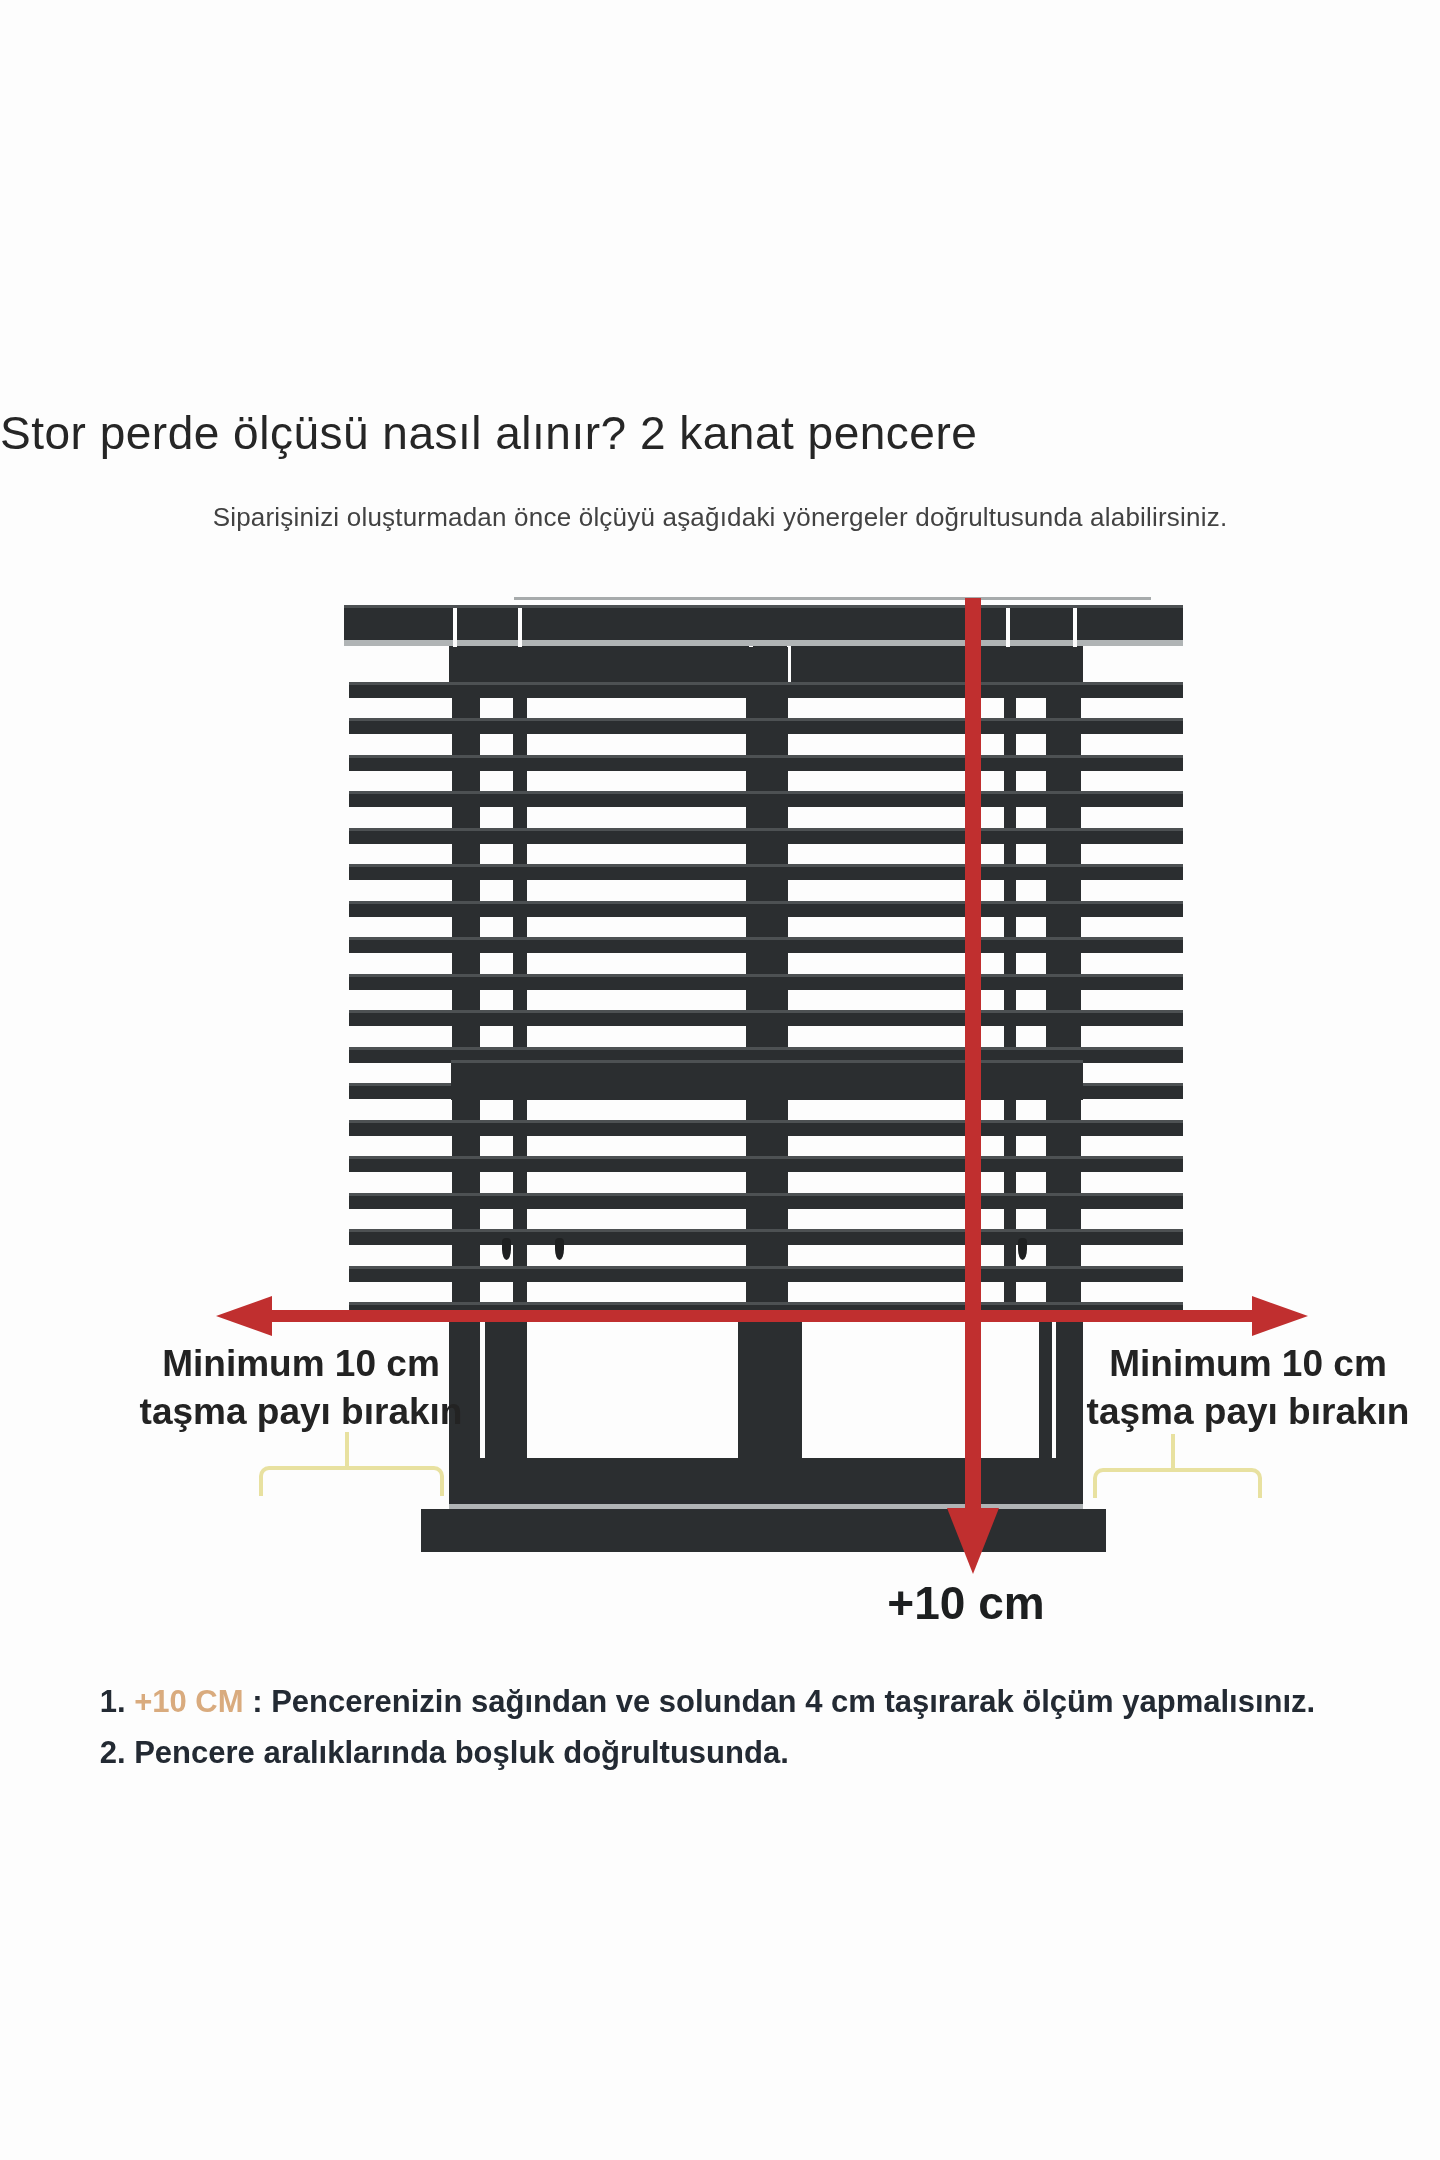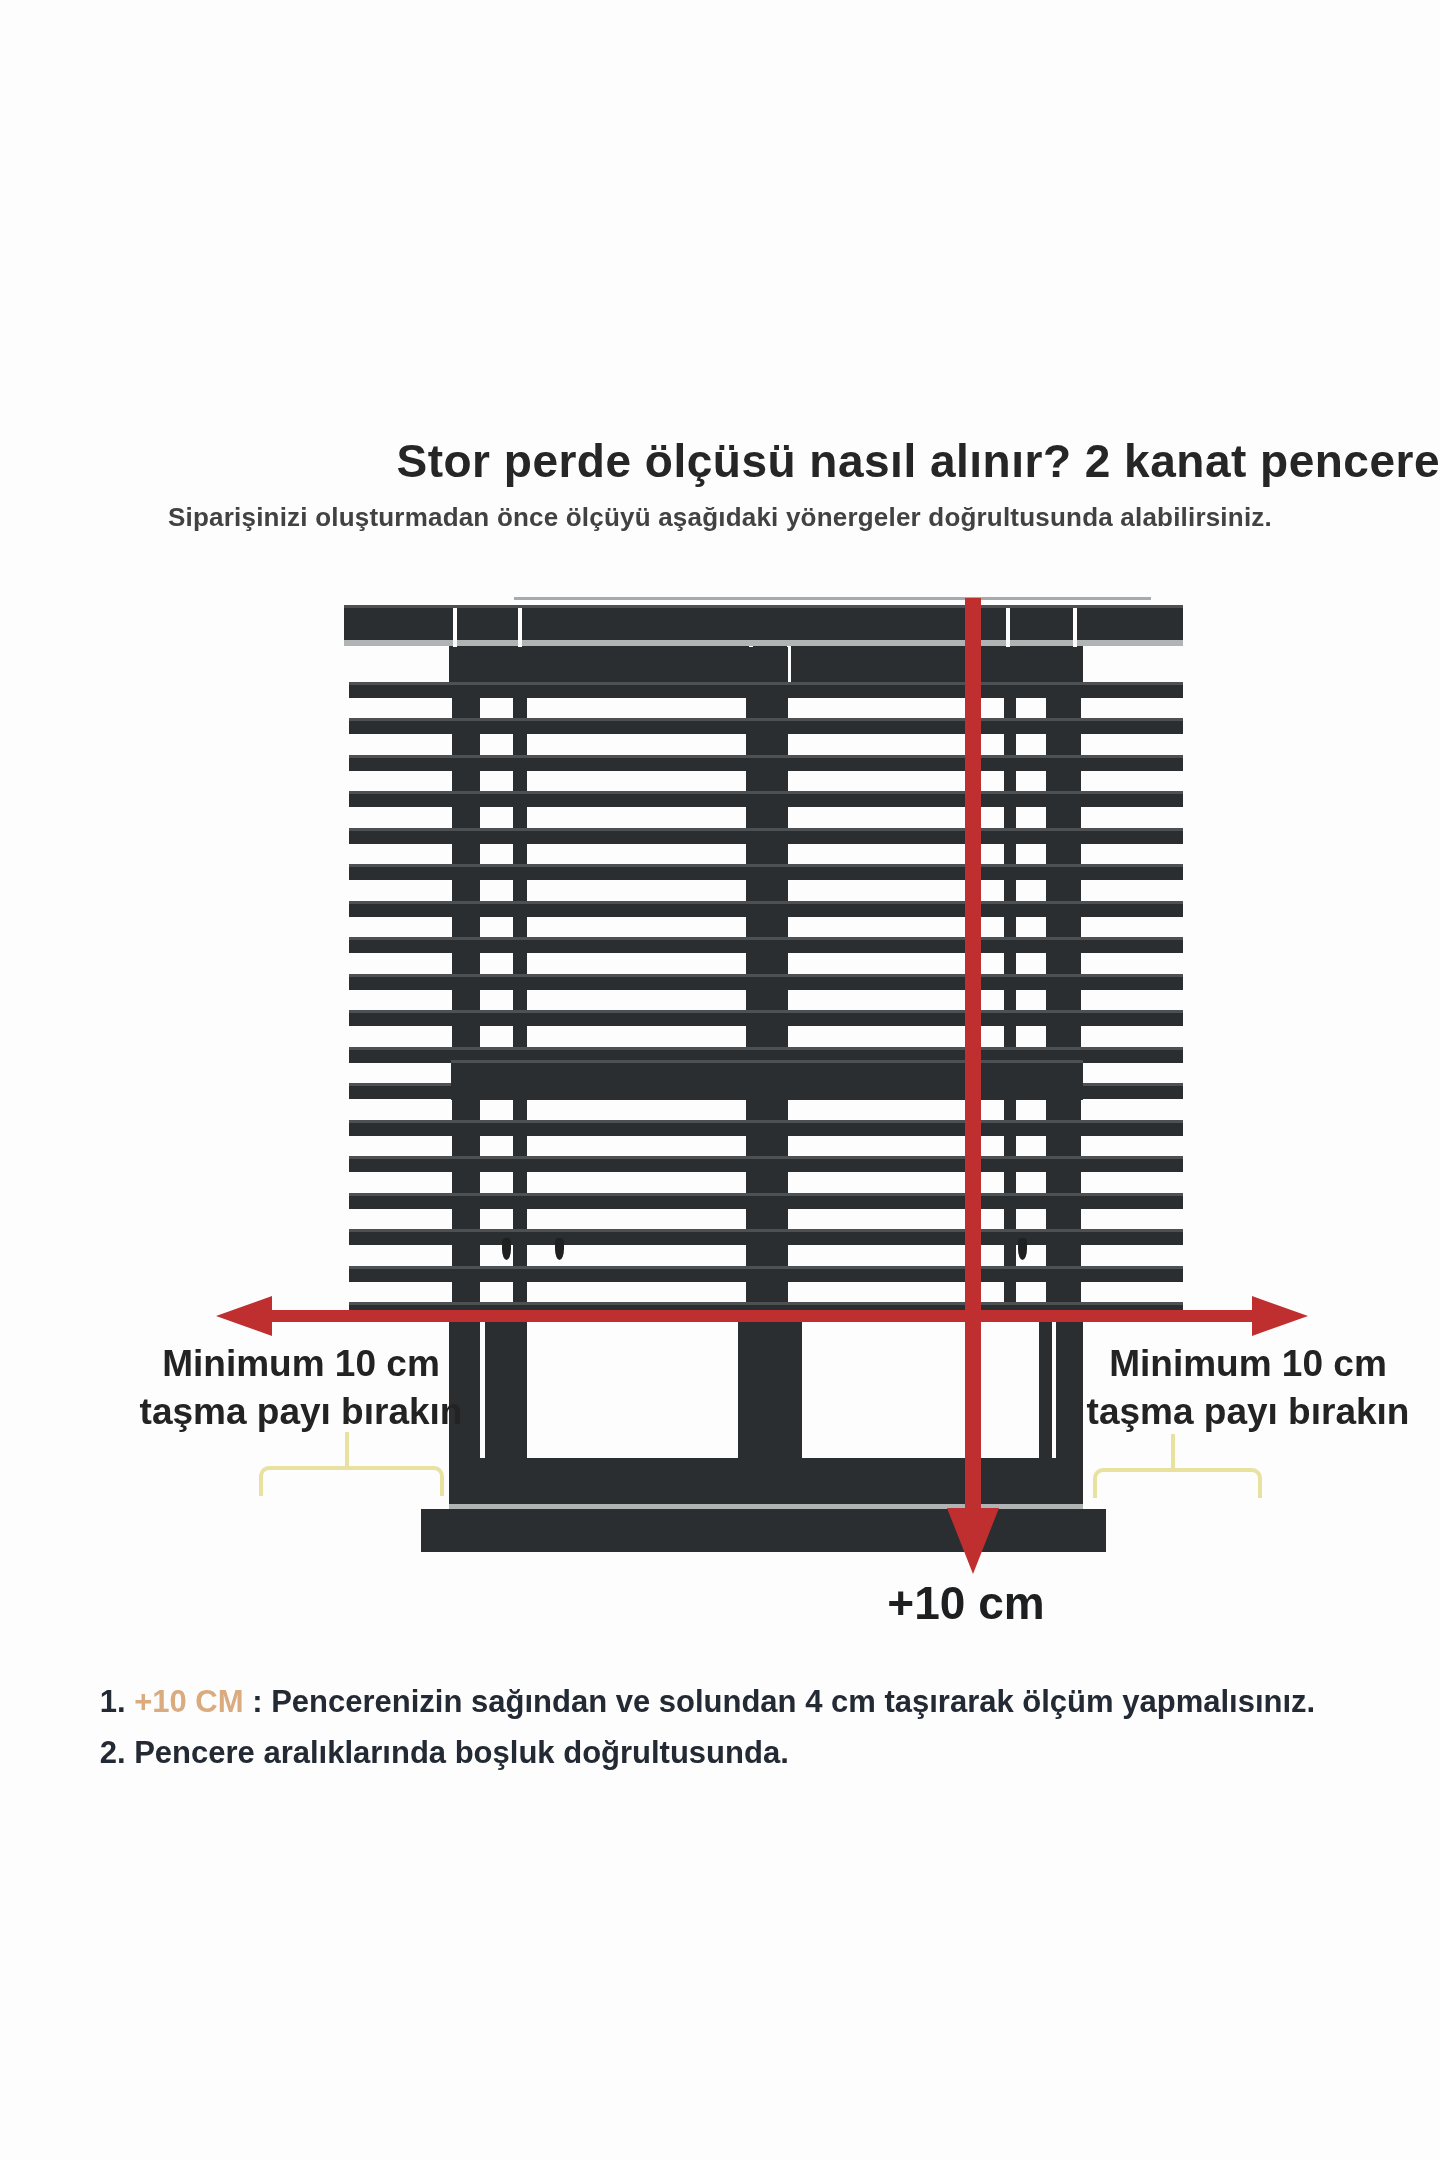--- a/index.html
+++ b/index.html
@@ -6,27 +6,27 @@
   body{
     width:1440px;height:2160px;position:relative;
     background:#fdfdfd;
     font-family:"Liberation Sans", sans-serif;
     overflow:hidden;
   }
   .abs{position:absolute;}
   .dark{background:var(--dark);}
   .seam-v{background:#fdfdfd;}
   .page-title{
-    position:absolute;left:0;right:0;top:434px;margin:0;
-    text-align:right;font-size:46px;font-weight:700;letter-spacing:.5px;
+    position:absolute;left:0;right:0;top:406px;margin:0;
+    text-align:left;font-size:46px;font-weight:400;letter-spacing:.5px;
     color:var(--ink);
   }
   .page-subtitle{
     position:absolute;left:0;right:0;top:502px;margin:0;
-    text-align:center;font-size:26px;font-weight:700;letter-spacing:.2px;
+    text-align:center;font-size:26px;font-weight:400;letter-spacing:.2px;
     color:var(--sub);
   }
   .slat{
     position:absolute;left:333px;width:834px;height:13px;
     background:var(--dark);border-top:3px solid var(--hl);
   }
   .hook{
     position:absolute;width:9px;height:22px;background:#1e2021;
     border-radius:4px 4px 50% 50%;
   }

